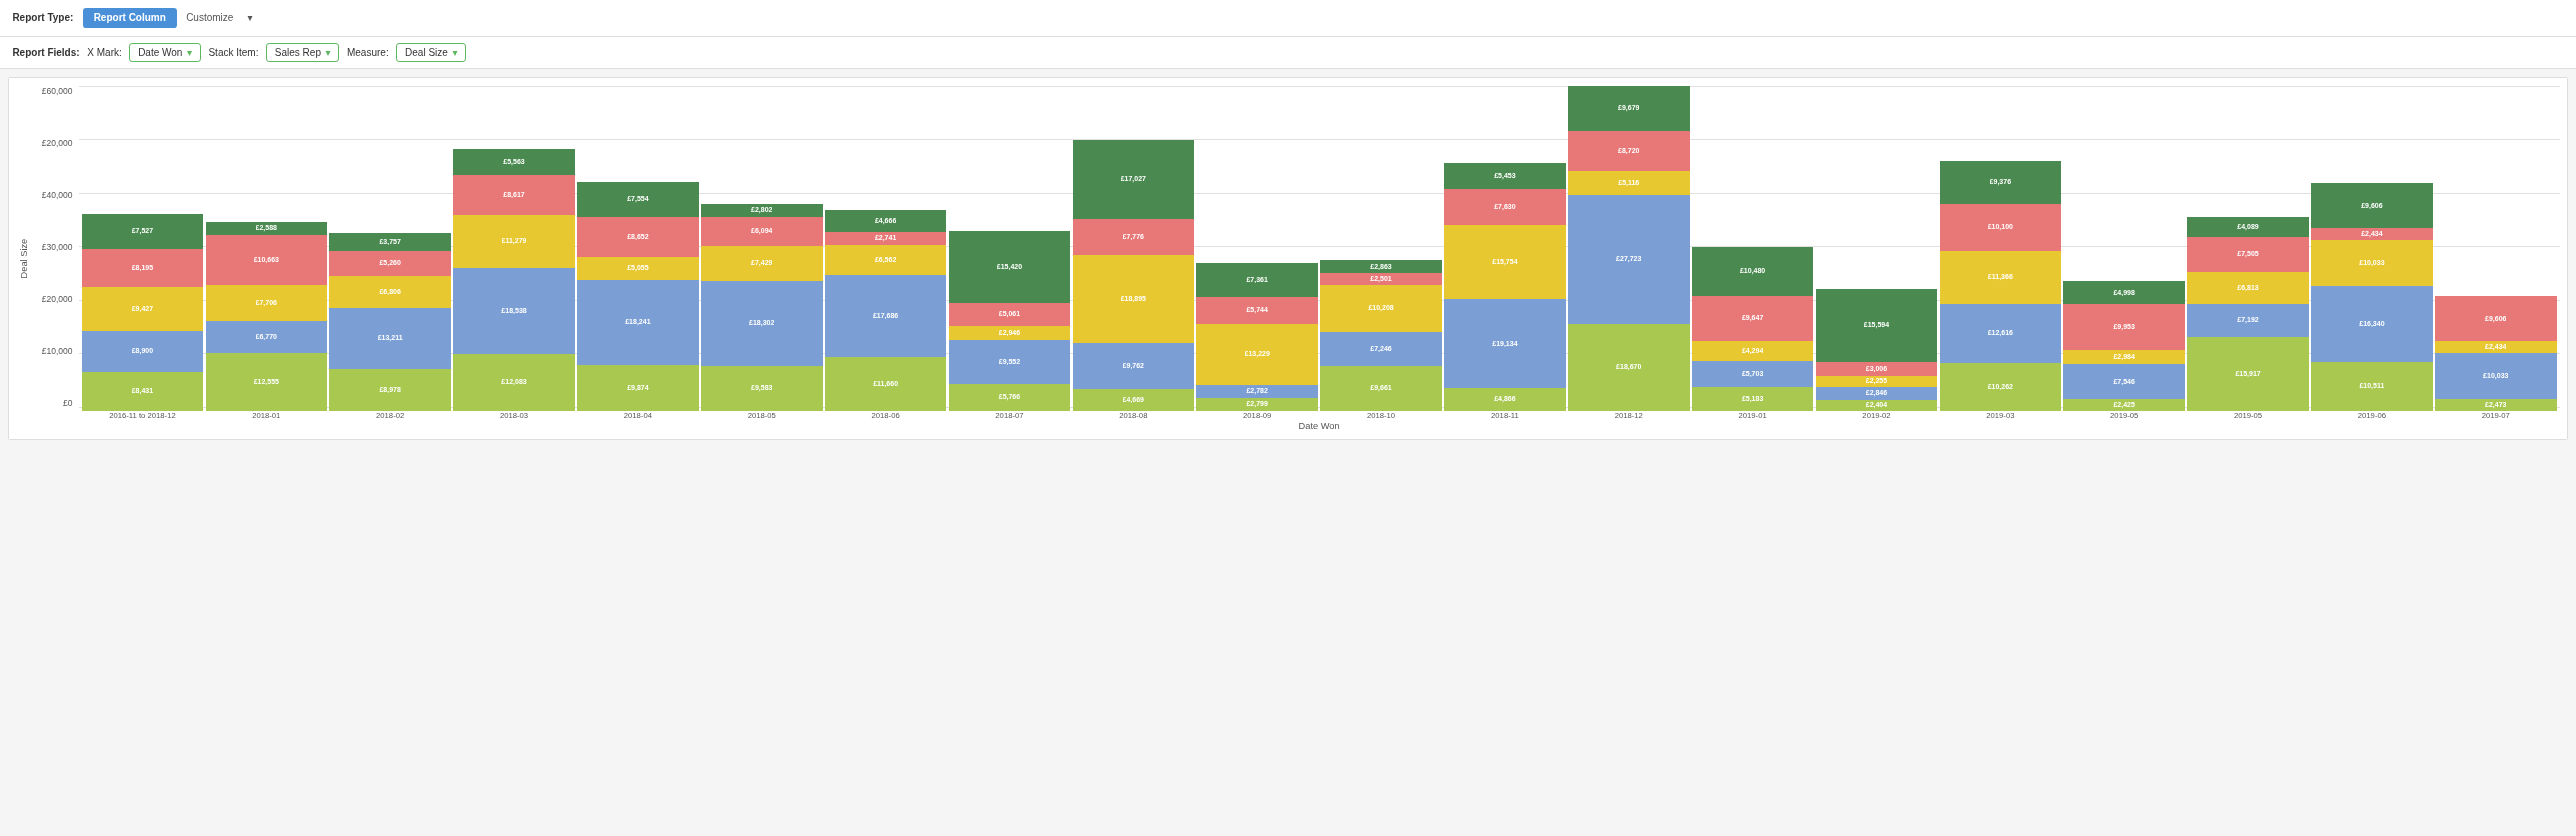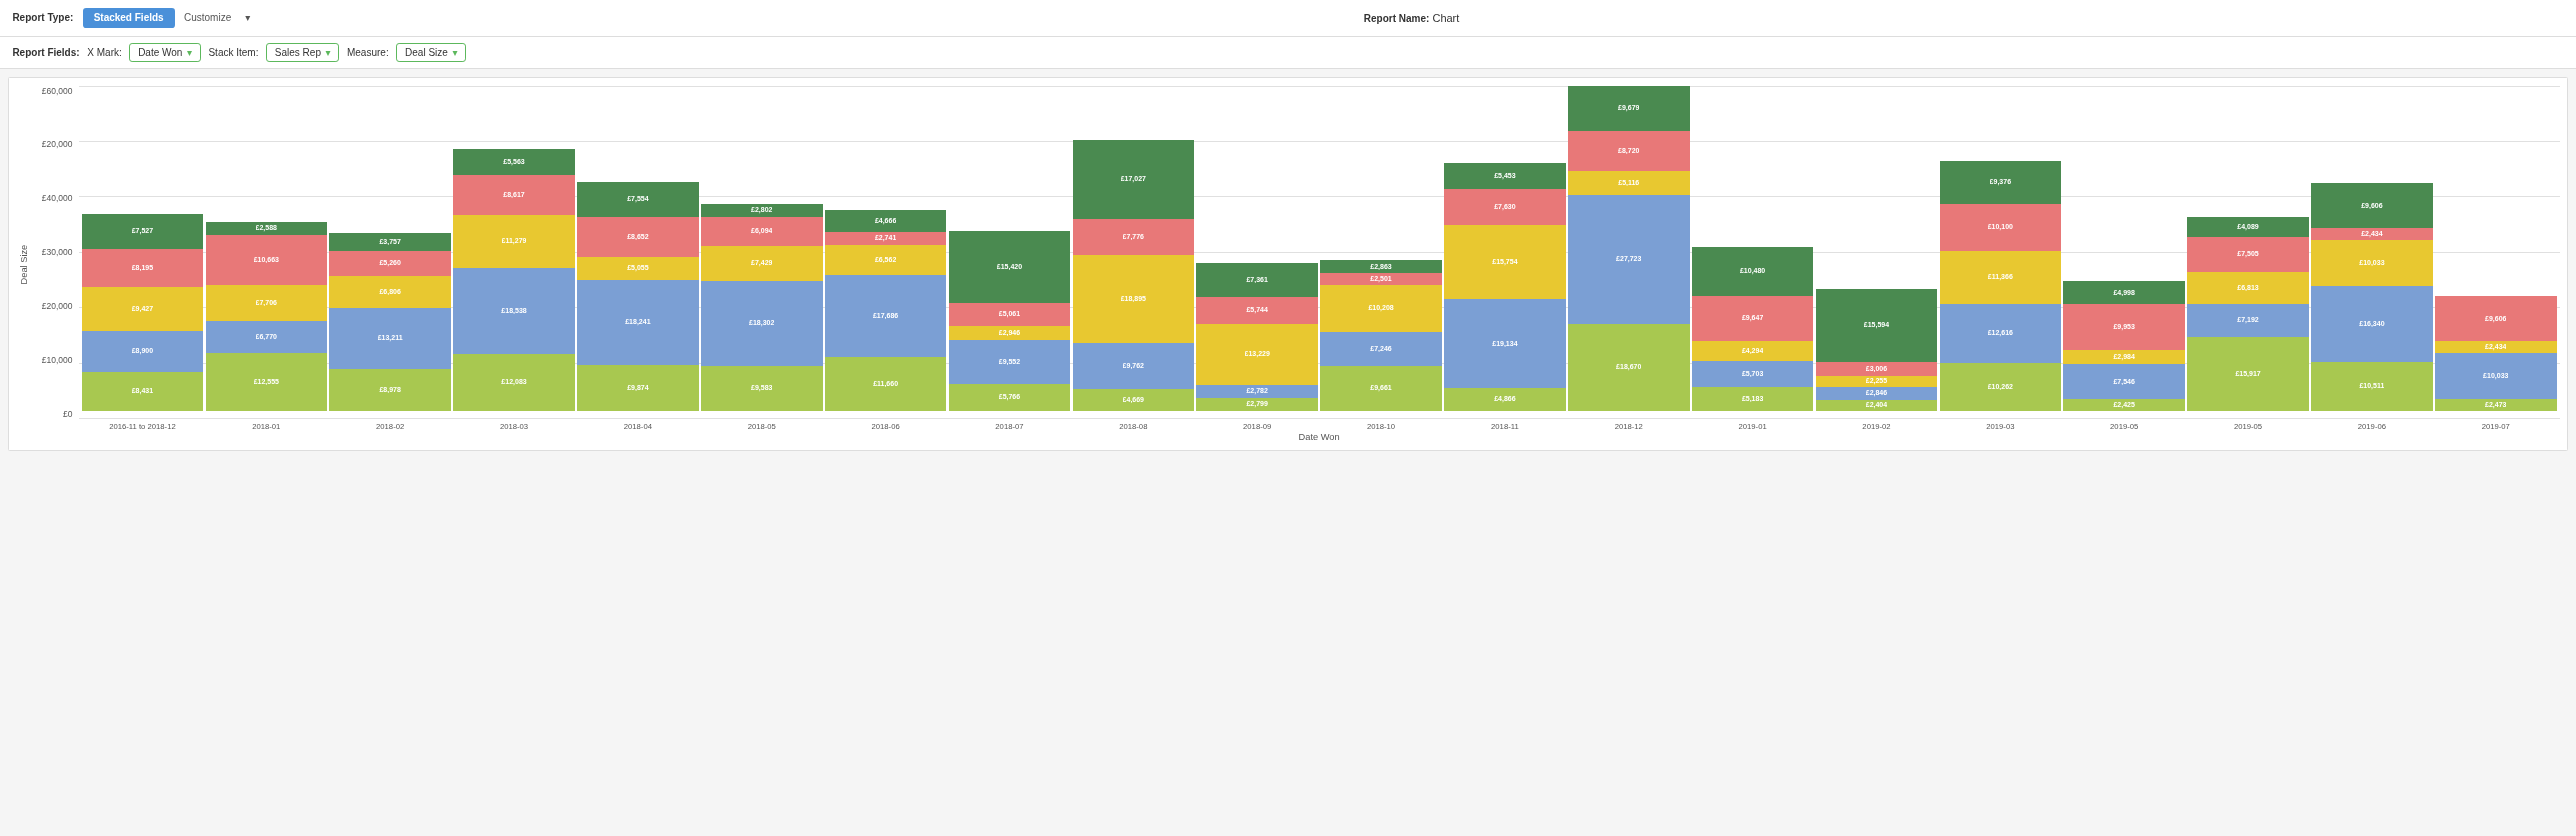--- a/index.html
+++ b/index.html
@@ -168,21 +168,21 @@
       white-space: nowrap;
       overflow: hidden;
       text-overflow: clip;
       font-size: 7px;
       line-height: 1.1;
     }
     .x-axis-labels {
       display: flex;
       gap: 2.3px;
       padding: 0 3.1px;
-      margin-top: 11px;
+      margin-top: 0;
     }
     .x-label {
       flex: 1;
       text-align: center;
       font-size: 7.7px;
       color: #555;
       white-space: nowrap;
       overflow: hidden;
     }
     .x-axis-title {
@@ -190,29 +190,25 @@
       font-size: 9.3px;
       color: #555;
       margin-top: 1.5px;
     }
   </style>
 </head>
 <body>
 
 <div class="top-bar">
   <span class="label-text">Report Type:</span>
-  <button class="report-type-btn">Stacked Fields</button>
+  <button class="report-type-btn">Report Column</button>
   <button class="customize-btn">
     <span>Customize</span>
     <span>▾</span>
   </button>
-  <div class="report-name-section">
-    <span class="label-text">Report Name:</span>
-    <span>Chart</span>
-  </div>
 </div>
 
 <div class="fields-bar">
   <span class="label-text">Report Fields:</span>
   <span>X Mark:</span>
   <div class="field-dropdown">
     <span>Date Won</span>
     <span class="arrow">▾</span>
   </div>
   <span>Stack Item:</span>

